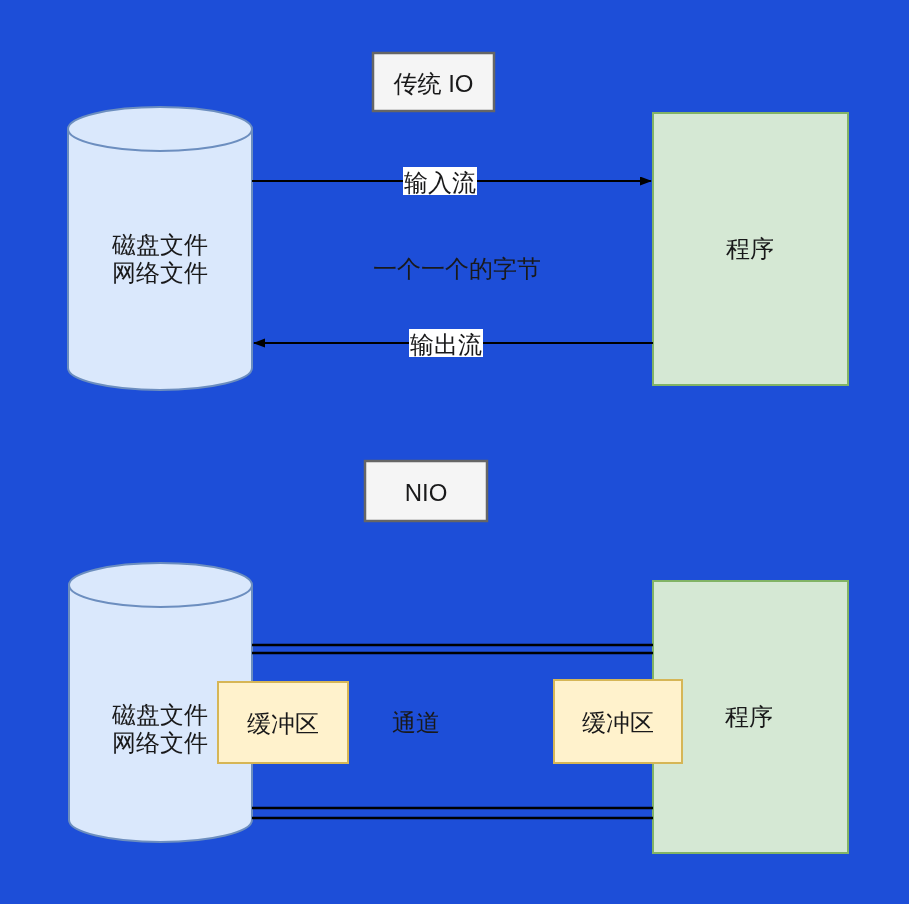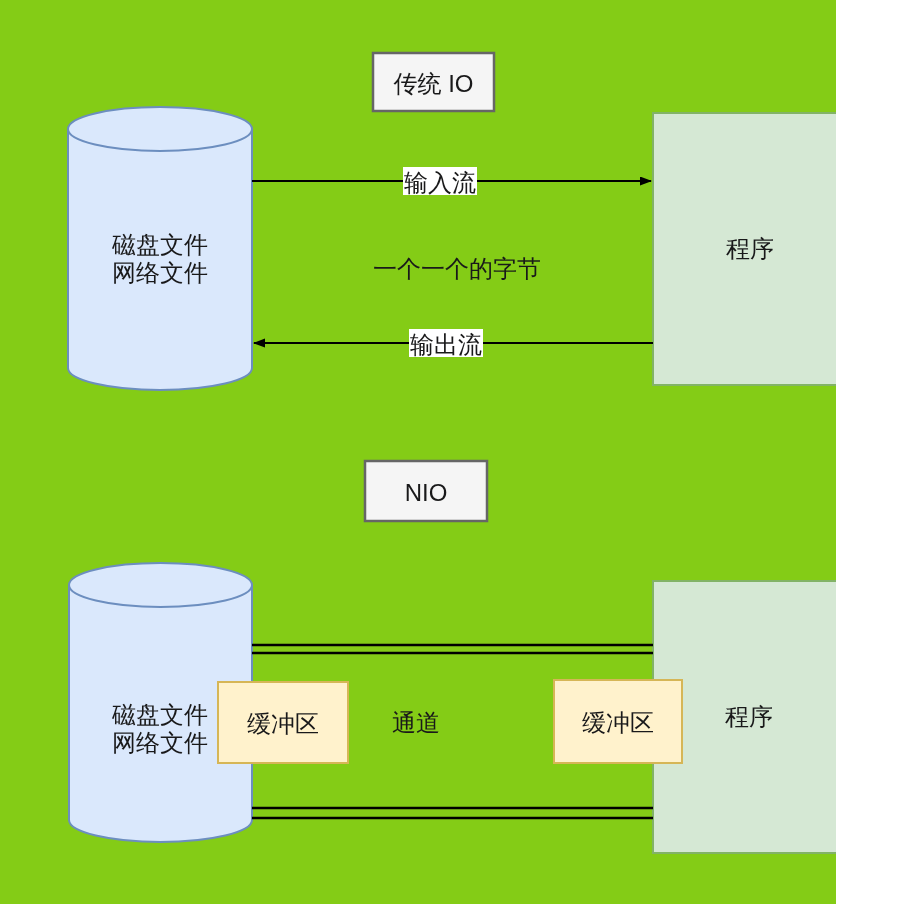--- a/index.html
+++ b/index.html
@@ -2,23 +2,23 @@
 <html><head>
 <meta charset="utf-8">
 <style>
   html, body {
     margin: 0;
     padding: 0;
     background: #ffffff;
   }
   .canvas {
     position: relative;
-    width: 836px;
+    width: 909px;
     height: 904px;
-    background: #84cc16;
+    background: #1d4ed8;
     overflow: hidden;
   }
   svg text {
     font-family: "Liberation Sans", sans-serif;
     font-size: 24px;
     fill: #19191a;
     text-anchor: middle;
     dominant-baseline: central;
   }
   .title-box   { fill: #f5f5f5; stroke: #666666; stroke-width: 2.5; }

